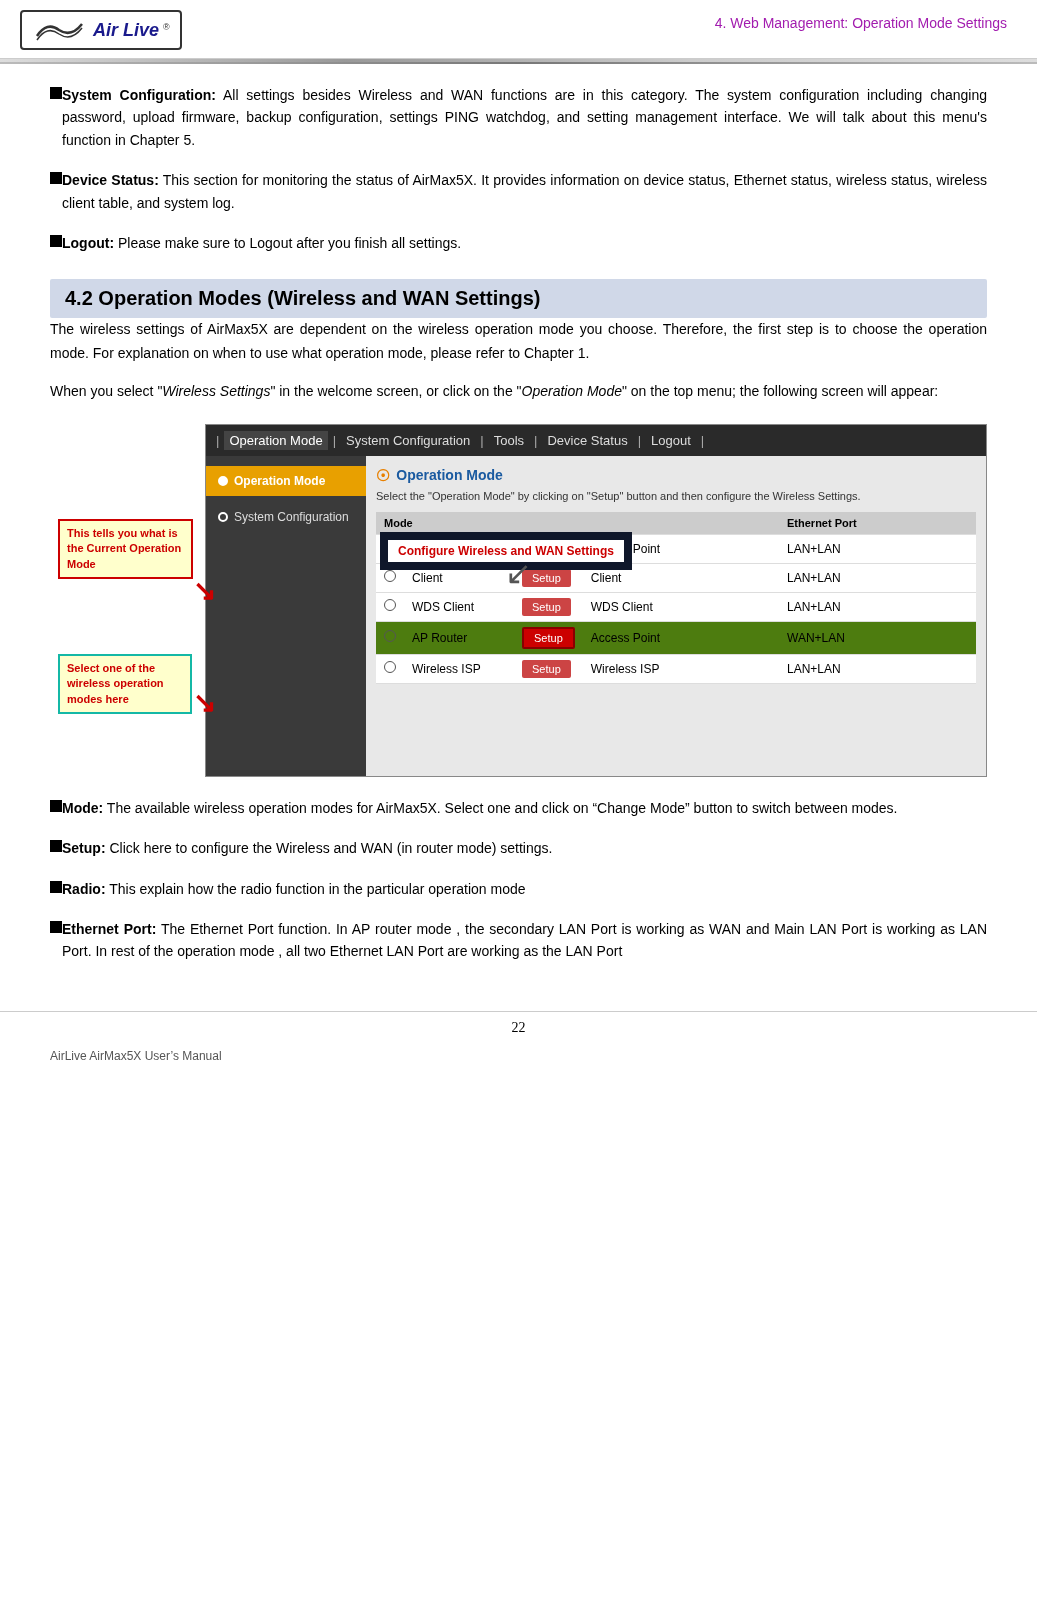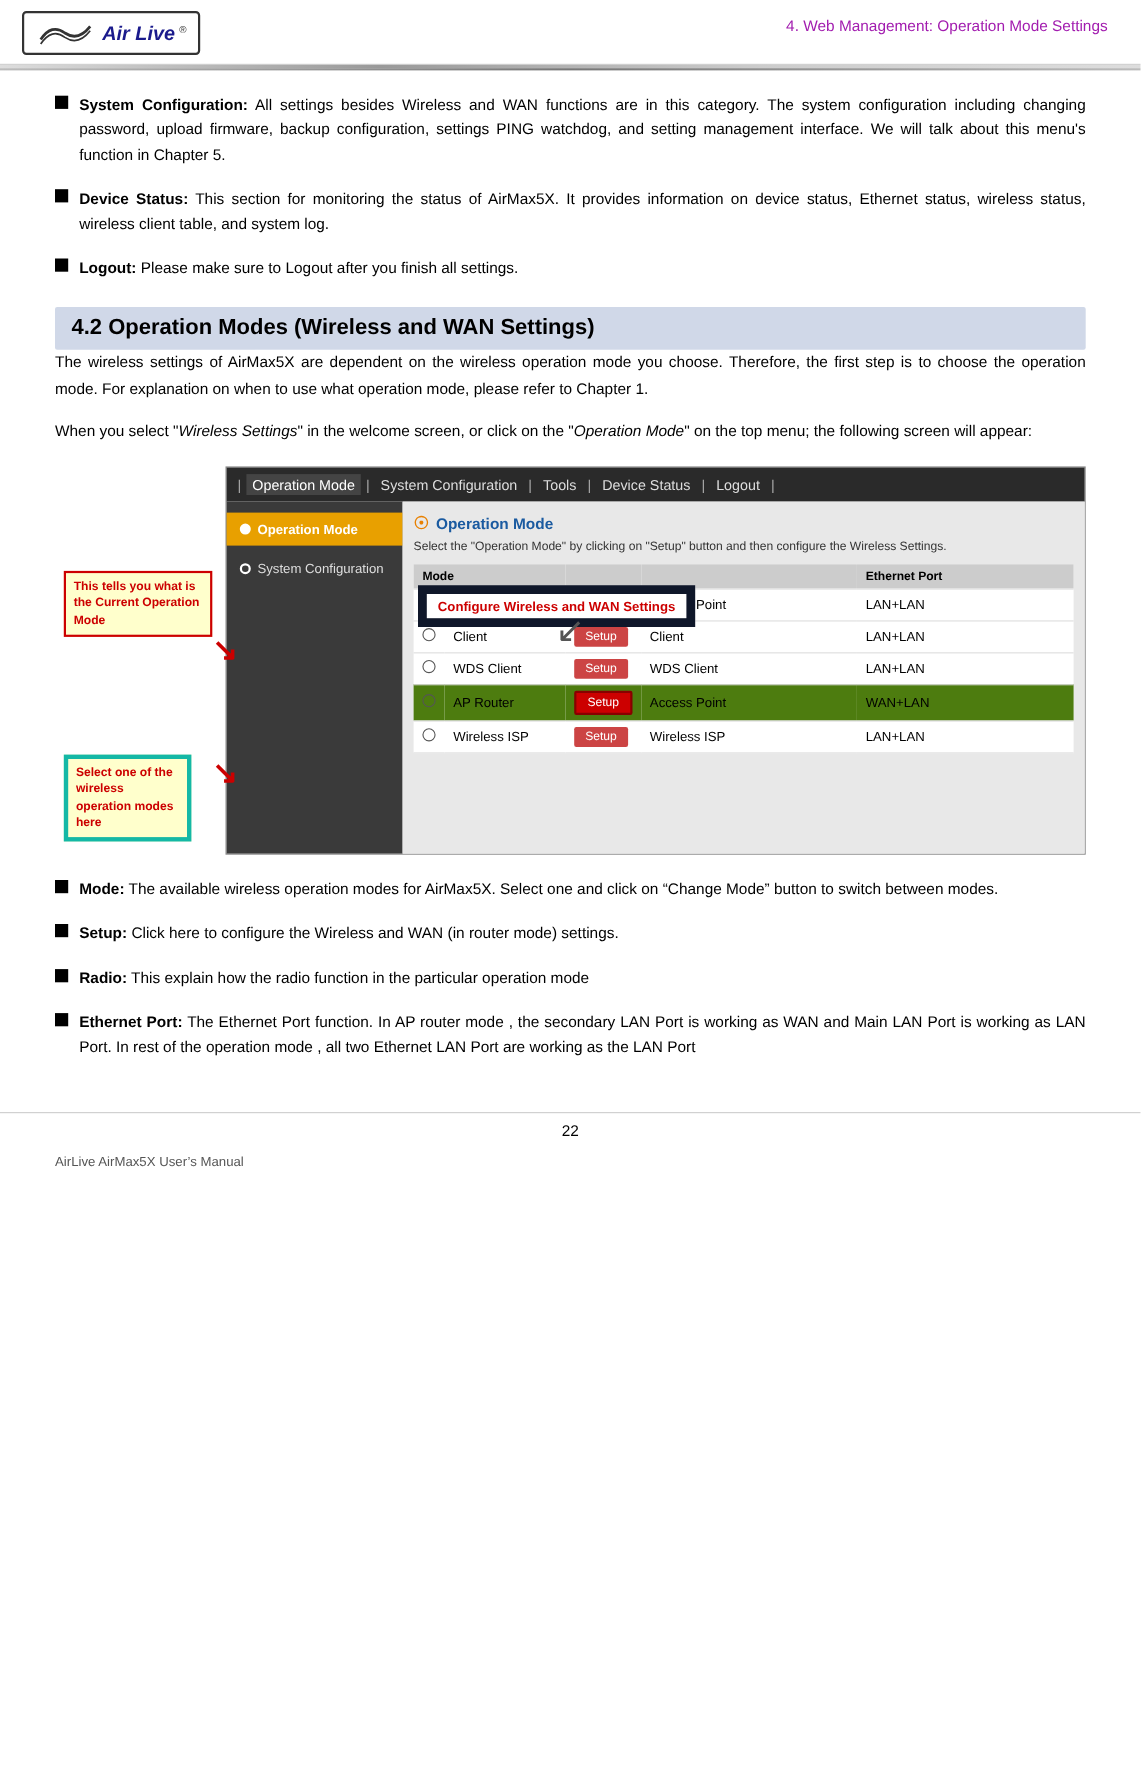--- a/index.html
+++ b/index.html
@@ -39,21 +39,20 @@
     
     .content {
       padding: 20px 50px 20px 50px;
     }
 
     
     .bullet-item {
       display: flex;
       align-items: flex-start;
       margin-bottom: 18px;
-      gap: 10px;
     }
     .bullet-square {
       min-width: 12px;
       min-height: 12px;
       width: 12px;
       height: 12px;
       background: #000;
       margin-top: 3px;
       flex-shrink: 0;
     }
@@ -255,29 +254,28 @@
       font-weight: bold;
       width: 135px;
       z-index: 20;
       line-height: 1.4;
     }
     .callout-box-bottom {
       position: absolute;
       left: 8px;
       top: 230px;
       background: #ffffcc;
-      border: 4px solid #14b8a6;
+      border: 2px solid #14b8a6;
       padding: 5px 7px;
       font-size: 11px;
       color: #cc0000;
       font-weight: bold;
-      width: 116px;
+      width: 134px;
       z-index: 20;
       line-height: 1.4;
-      margin-top: 32px;
     }
     .configure-callout-box {
       position: absolute;
       left: 330px;
       top: 108px;
       background: #fff;
       border: 8px solid #0f172a;
       padding: 4px 10px;
       font-size: 12px;
       font-weight: bold;
@@ -485,14 +483,14 @@
       <span class="bullet-square"></span>
       <span class="bullet-text">
         <b>Ethernet Port:</b><span> The Ethernet Port function. In AP router mode , the secondary LAN Port is working as WAN and Main LAN Port is working as LAN Port. In rest of the operation mode , all two Ethernet LAN Port are working as the LAN Port</span>
       </span>
     </div>
   </div>
 
 </div>
 
 <div style="border-top:1px solid #ccc;margin-top:10px;"></div>
-<div style="text-align:center;font-size:14px;padding:8px 0;">22</div>
+<div style="text-align:center;font-size:14px;padding:8px 0;font-family:Liberation Serif, serif;">22</div>
 <div class="footer-sub">AirLive AirMax5X User’s Manual</div>
 
 </body></html>

